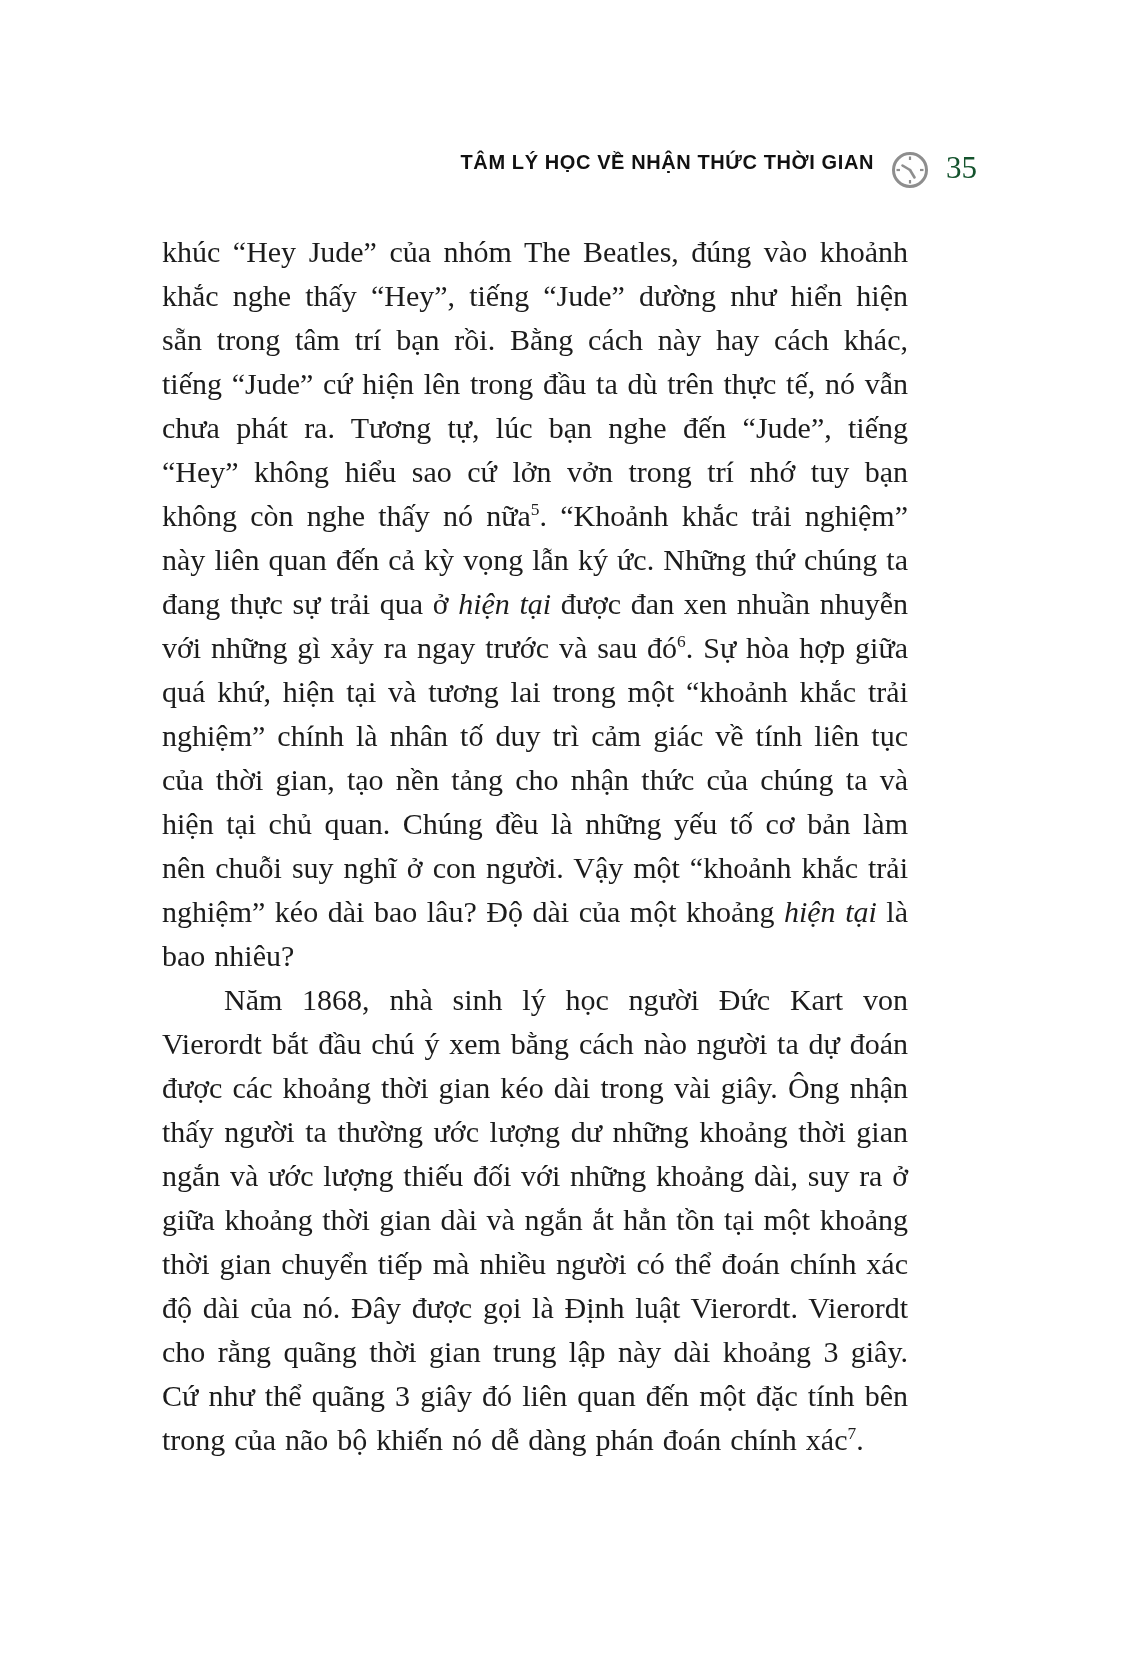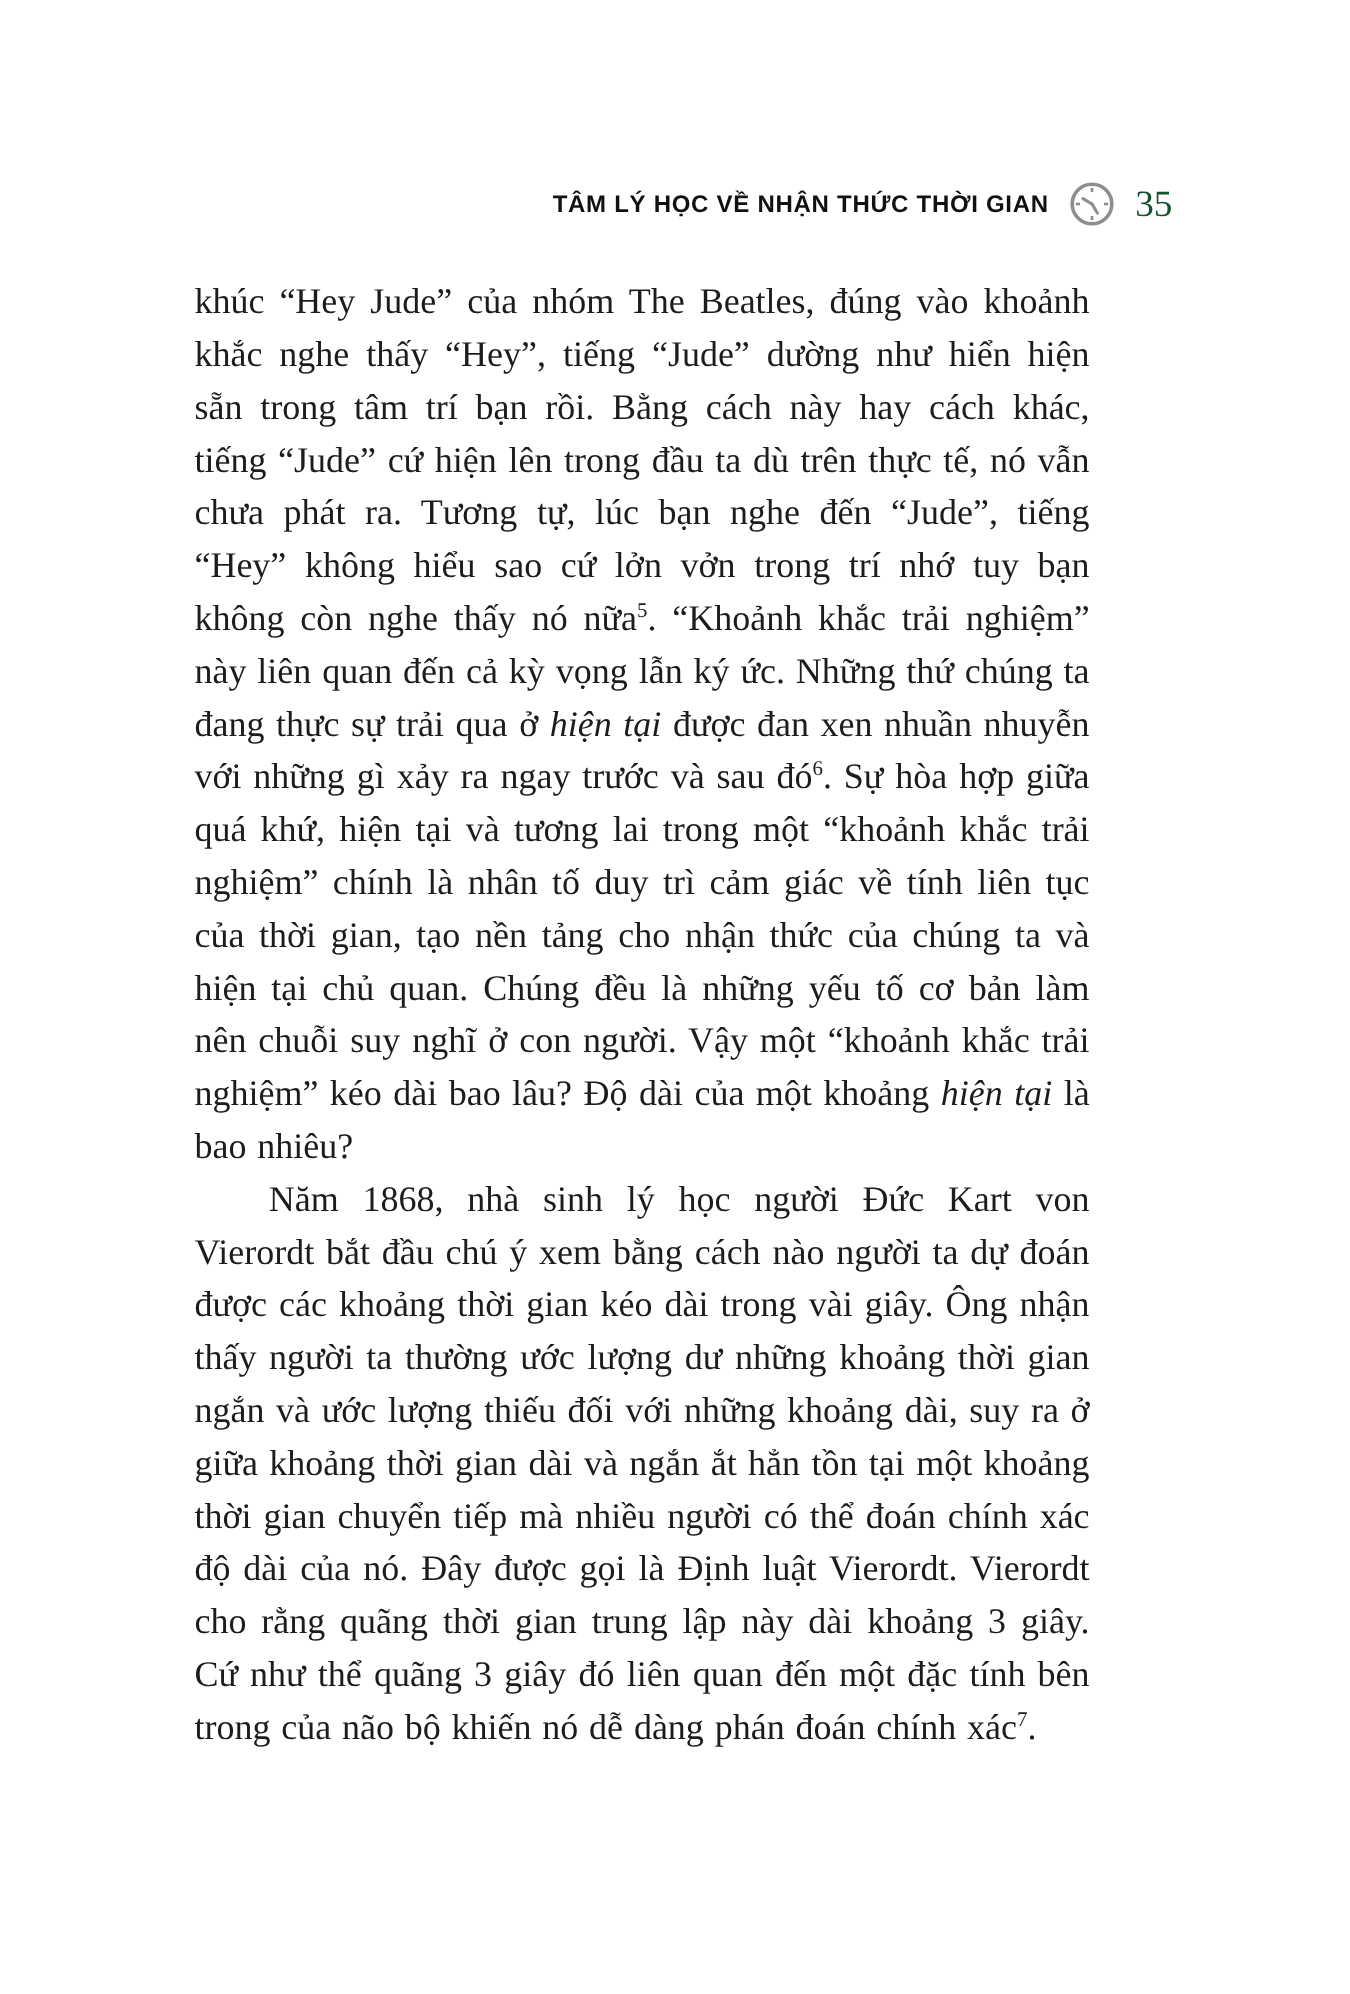--- a/index.html
+++ b/index.html
@@ -15,21 +15,20 @@
     background: #ffffff;
     font-family: "Liberation Serif", serif;
     color: #1c1c1c;
     overflow: hidden;
   }
   .header {
     position: absolute;
     top: 150px;
     right: 148px;
     display: flex;
-    align-items: center;
     gap: 16px;
   }
   .header-title {
     font-family: "Liberation Sans", sans-serif;
     font-weight: bold;
     font-size: 20px;
     letter-spacing: 0.6px;
     color: #111111;
     white-space: nowrap;
     transform: translateY(1px);

